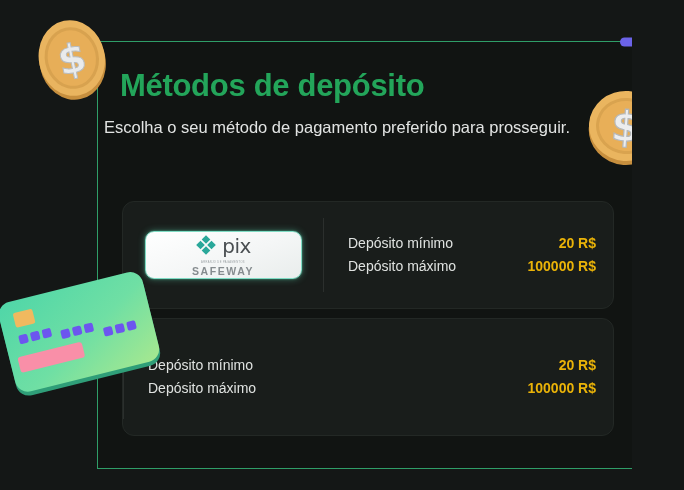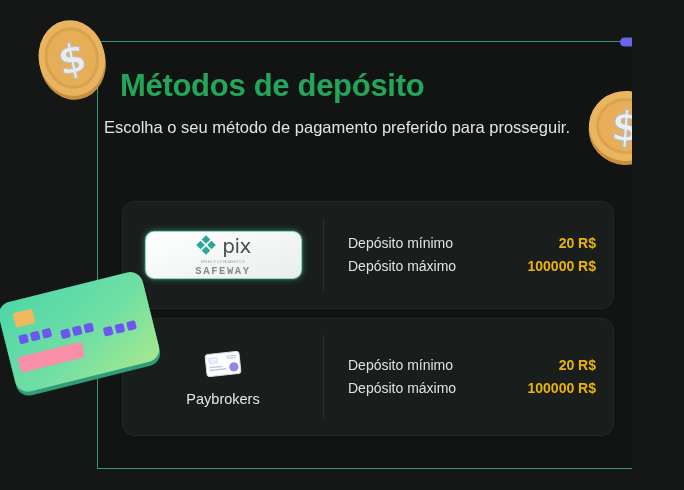--- a/index.html
+++ b/index.html
@@ -75,21 +75,21 @@
   .pix-top{display:flex;align-items:center;gap:5px;}
   .pix-word{
     font-size:20px;color:#4a4f52;letter-spacing:-0.5px;line-height:1;
     font-family:"DejaVu Sans",sans-serif;font-weight:400;position:relative;top:-1px;
   }
   .pix-tag{
     font-size:2.6px;color:#9aa0a3;letter-spacing:.4px;line-height:1;
     text-align:center;margin-top:1px;
   }
   .safeway{
-    font-size:10.5px;font-weight:bold;color:#868c8f;letter-spacing:1.6px;line-height:1;font-family:Liberation Mono, monospace;
+    font-size:10.5px;font-weight:bold;color:#868c8f;letter-spacing:1.6px;line-height:1;
   }
 
   
   .pb-label{
     margin-top:7px;font-size:14.5px;color:#e6e8e7;
   }
 
   
   .coin{position:absolute;}
   .coin svg{display:block;}
@@ -148,38 +148,20 @@
         <div class="amt-row">
           <span>Depósito máximo</span>
           <span class="val">100000 R$</span>
         </div>
       </div>
     </div>
   </div>
 
   <div class="card" id="card-pay">
     <div class="card-inner">
-      <div class="logo-cell">
-        <span>
-          <svg width="40" height="32" viewBox="0 0 40 32">
-            <g transform="rotate(-6 20 16)">
-              <rect x="3" y="5" width="34" height="22" rx="3" fill="#ffffff"></rect>
-              <rect x="3" y="5" width="34" height="22" rx="3" fill="none" stroke="#d9d9f2" stroke-width="1"></rect>
-              <rect x="6" y="8.5" width="9" height="6" rx="1.2" fill="#cfd2f0"></rect>
-              <rect x="6.8" y="9.3" width="7.4" height="4.4" rx="0.8" fill="#eef0fb"></rect>
-              <rect x="24" y="8" width="10" height="1.3" rx="0.6" fill="#c7cbee"></rect>
-              <rect x="24" y="10.2" width="10" height="1.3" rx="0.6" fill="#c7cbee"></rect>
-              <rect x="6" y="17.5" width="13" height="1.5" rx="0.7" fill="#c0c4ea"></rect>
-              <rect x="6" y="20.3" width="17" height="1.5" rx="0.7" fill="#c0c4ea"></rect>
-              <circle cx="30.5" cy="20" r="4.6" fill="#8b8ae8"></circle>
-            </g>
-          </svg>
-        </span>
-        <div class="pb-label">Paybrokers</div>
-      </div>
       <div class="vdiv"></div>
       <div class="amounts">
         <div class="amt-row">
           <span>Depósito mínimo</span>
           <span class="val">20 R$</span>
         </div>
         <div class="amt-row">
           <span>Depósito máximo</span>
           <span class="val">100000 R$</span>
         </div>

